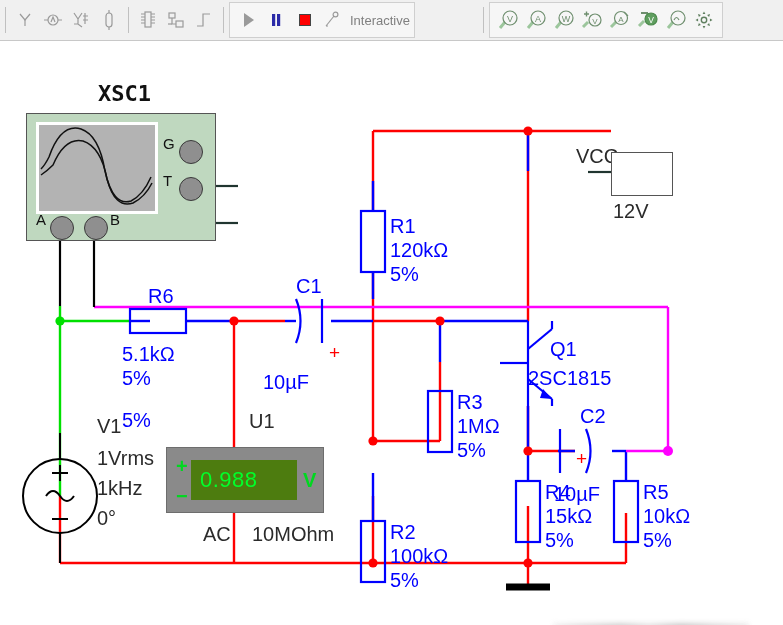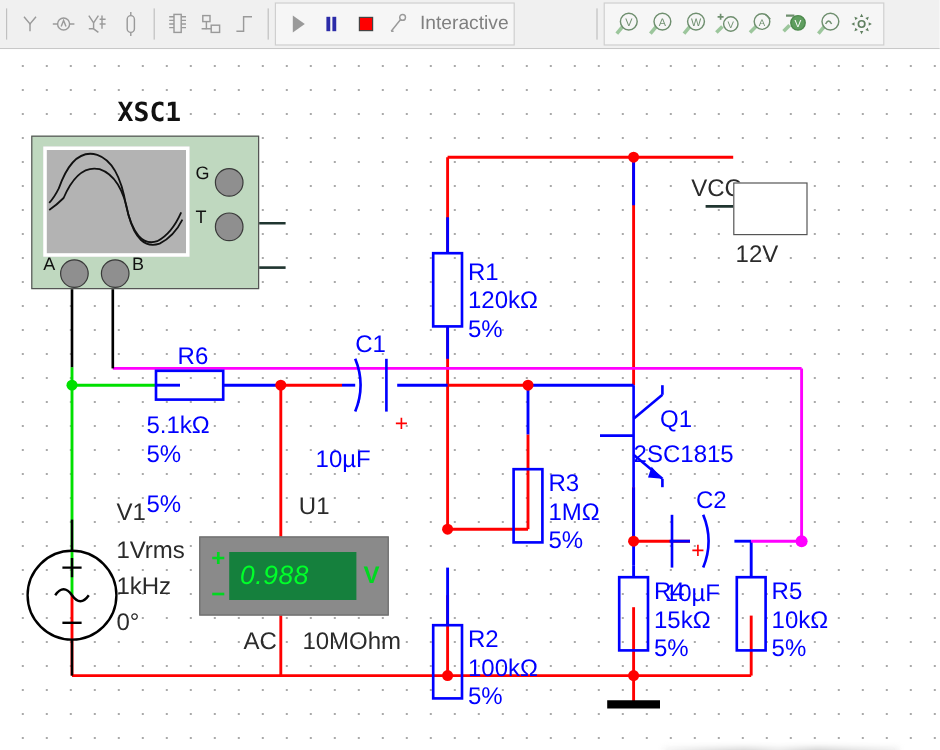--- a/index.html
+++ b/index.html
@@ -10,21 +10,21 @@
   #toolbar{position:absolute;left:0;top:0;width:783px;height:40px;
            background:#f0f0f0;border-bottom:1px solid #c8c8c8;
            display:flex;align-items:center;}
   .tb-group{display:flex;align-items:center;height:34px;}
   .tb-sep{width:1px;height:26px;background:#c0c0c0;margin:0 5px;}
   .tb-btn{width:26px;height:26px;display:flex;align-items:center;
           justify-content:center;margin:0 1px;}
   .tb-btn svg{display:block;}
   .tb-panel{border:1px solid #cfcfcf;background:#f6f6f6;height:34px;
             display:flex;align-items:center;padding:0 4px;}
-  .tb-label{font-size:16px;color:#808080;margin-left:4px;white-space:nowrap;}
+  .tb-label{font-size:13px;color:#808080;margin-left:4px;white-space:nowrap;}
   .ic{stroke:#9a9a9a;fill:none;stroke-width:1.2;}
   .icg{stroke:#6f8f6f;fill:none;stroke-width:1.2;}
 
   
   #canvas{position:absolute;left:0;top:41px;width:783px;height:584px;
           background:#ffffff;
           background-image:radial-gradient(#a9a9a9 0.6px, transparent 0.7px);
           background-size:20px 20px;background-position:9px 4px;}
   #svgroot{position:absolute;left:0;top:0;}
 
@@ -51,21 +51,21 @@
   #xsc1{position:absolute;left:26px;top:72px;width:188px;height:126px;
         background:#bfd8bf;border:1px solid #555;}
   #xsc-screen{position:absolute;left:9px;top:8px;width:116px;height:86px;
               background:#b3b3b3;border:3px solid #ffffff;}
   #xsc1 .knob{position:absolute;width:22px;height:22px;border-radius:50%;
               background:#8f8f8f;border:1px solid #3a3a3a;}
 
   #u1{position:absolute;left:166px;top:406px;width:156px;height:64px;
       background:#8a8a8a;border:1px solid #6d6d6d;}
   #u1-lcd{position:absolute;left:24px;top:12px;width:106px;height:40px;
-          background:#15803d;display:flex;align-items:center;font-style:italic;}
+          background:#4d7c0f;display:flex;align-items:center;}
   #u1-val{color:#00ff2a;font-family:"Liberation Sans", sans-serif;
           font-size:22px;padding-left:9px;letter-spacing:0.5px;}
   #u1 .pm{position:absolute;color:#00d820;font-size:20px;font-weight:bold;
           line-height:1;}
 
   #vcc-box{position:absolute;left:611px;top:111px;width:60px;height:42px;
            background:#ffffff;border:1px solid #555;}
 
   #redaction{position:absolute;left:553px;top:582px;width:196px;height:25px;
              background:linear-gradient(100deg,#f2f2f2 0%,#dedede 18%,#cfcfcf 34%,

